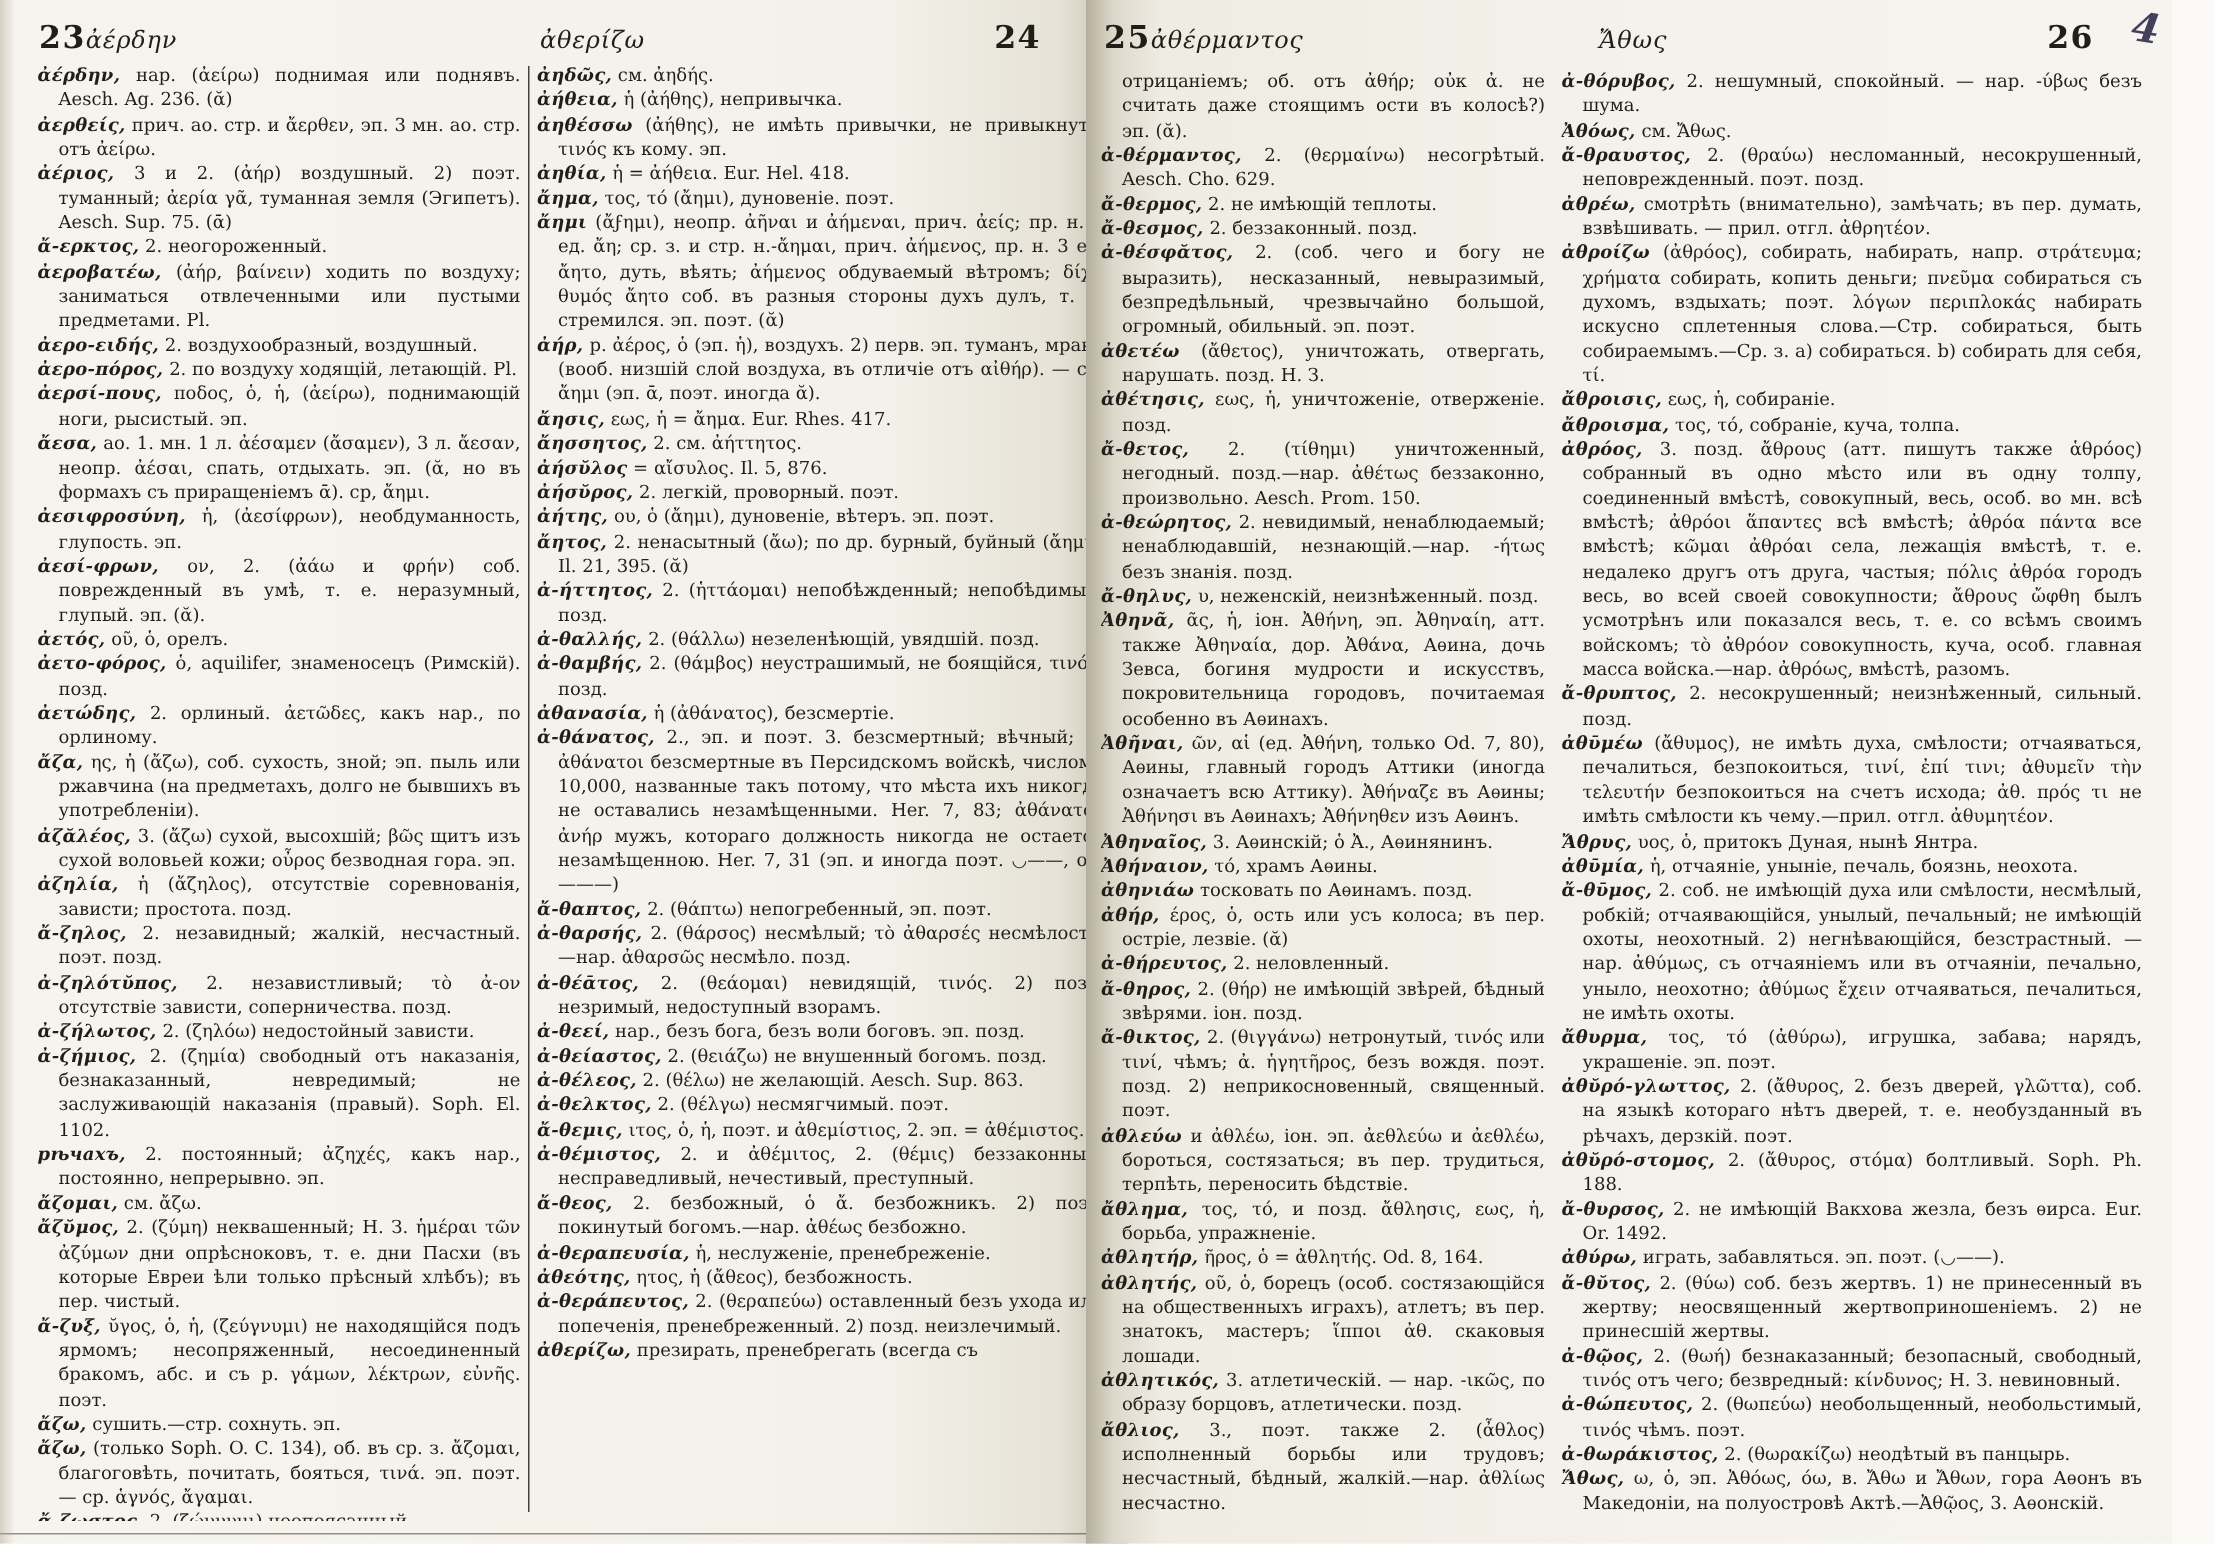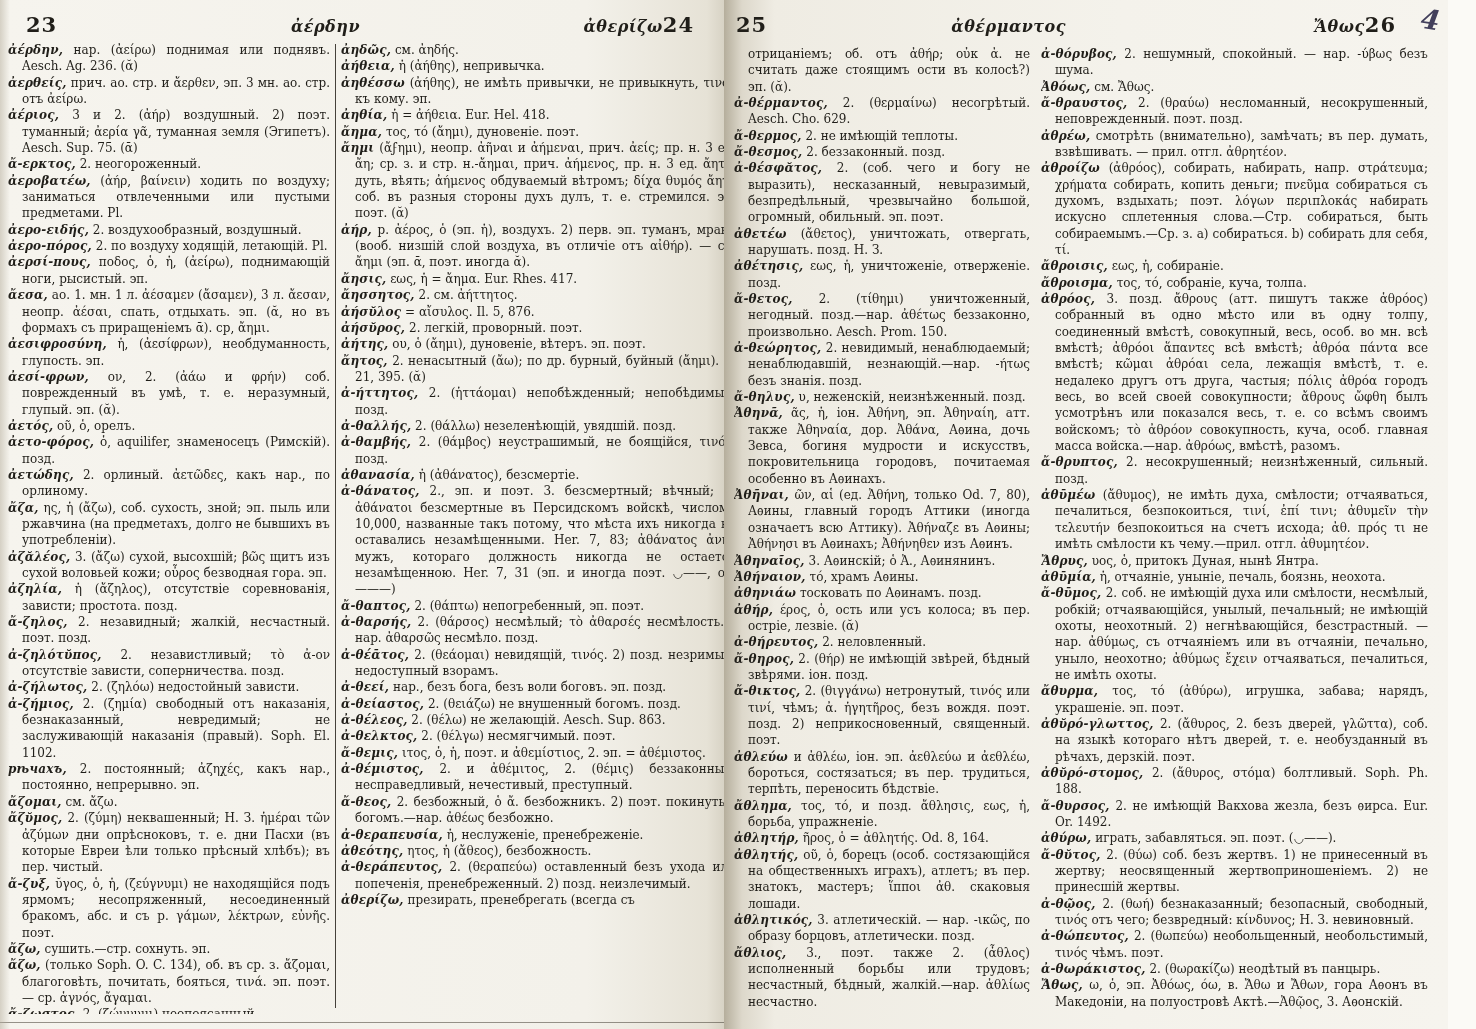--- a/index.html
+++ b/index.html
@@ -20,23 +20,23 @@
     background:linear-gradient(90deg,#b5ae9c 0%,#ddd8cb 2.5%,#efece3 7%,#f4f2eb 55%,#f6f4ee 100%);
   }
   .gutter-line{position:absolute;top:0;bottom:0;width:1px;background:rgba(90,82,66,.35);}
   .page-header{
     display:flex;align-items:baseline;
     padding-top:12px;height:26px;
   }
   .page-left .page-header{padding-left:26px;padding-right:58px;}
   .page-right .page-header{padding-left:12px;padding-right:52px;}
   .pagenum{font-size:21px;font-weight:bold;letter-spacing:1px;}
-  .running-head{flex:1;text-align:right;font-size:16px;font-style:italic;font-weight:bold;letter-spacing:.5px;}
+  .running-head{flex:1;text-align:left;font-size:16px;font-style:italic;font-weight:normal;letter-spacing:.5px;}
   .cols{display:flex;align-items:stretch;height:972px;overflow:hidden;margin-top:4px;}
-  .page-left .cols{padding-left:8px;padding-right:16px;}
+  .page-left .cols{padding-left:25px;padding-right:16px;}
   .page-right .cols{padding-left:10px;padding-right:20px;align-items:center;}
   .vrule{width:1px;background:#45413a;margin:2px 5px 6px 5px;}
   .col{overflow:hidden;}
   .col-a{width:322px;flex:none;}
   .col-b{flex:1;}
   .col-c{width:296px;flex:none;}
   .col-d{flex:1;}
   .entry{
     margin:0;padding-left:14px;text-indent:-14px;
     font-size:12px;line-height:16.35px;text-align:justify;

